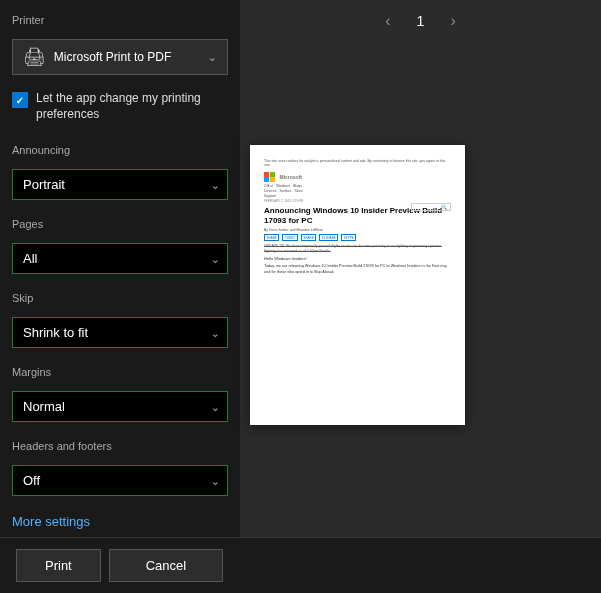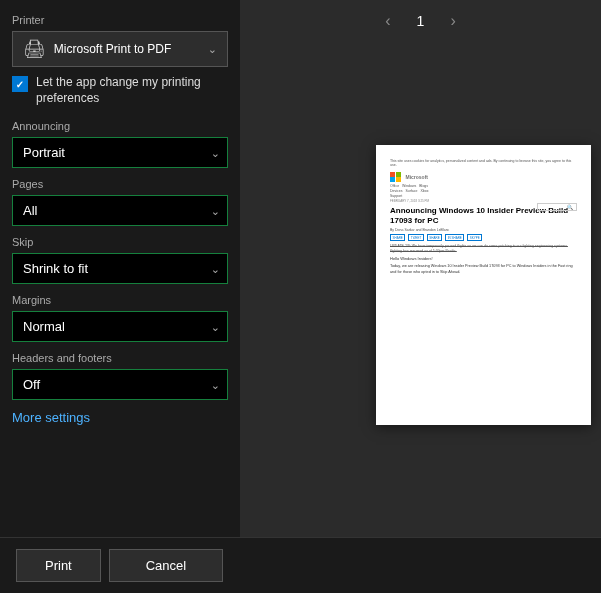--- a/index.html
+++ b/index.html
@@ -22,21 +22,21 @@
     }
 
     
     .left-panel {
       width: 240px;
       min-width: 240px;
       background: #1a1a1a;
       padding: 14px 12px;
       display: flex;
       flex-direction: column;
-      gap: 0;
+      gap: 8px;
       overflow-y: auto;
     }
 
     .section-label {
       font-size: 11px;
       color: #aaaaaa;
       margin-bottom: 5px;
       margin-top: 10px;
     }
 
@@ -180,21 +180,21 @@
     .page-number {
       font-size: 14px;
       color: #fff;
     }
 
     
     .page-preview-wrapper {
       flex: 1;
       display: flex;
       align-items: center;
-      justify-content: flex-end;
+      justify-content: flex-start;
       width: 100%;
     }
 
     .page-preview {
       background: #ffffff;
       width: 215px;
       min-height: 280px;
       box-shadow: 0 2px 12px rgba(0,0,0,0.5);
       padding: 14px;
       position: relative;

